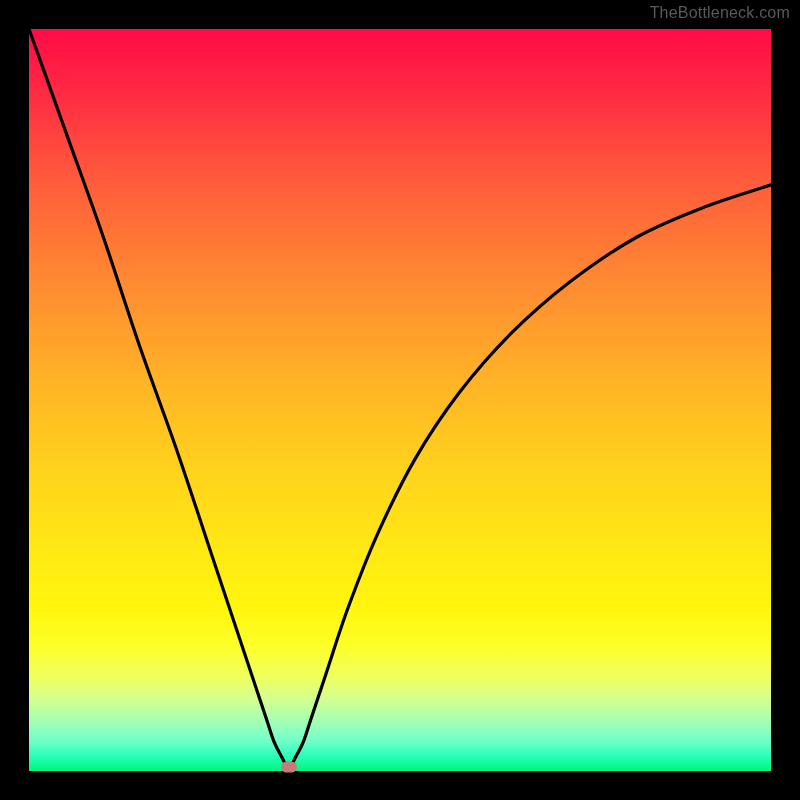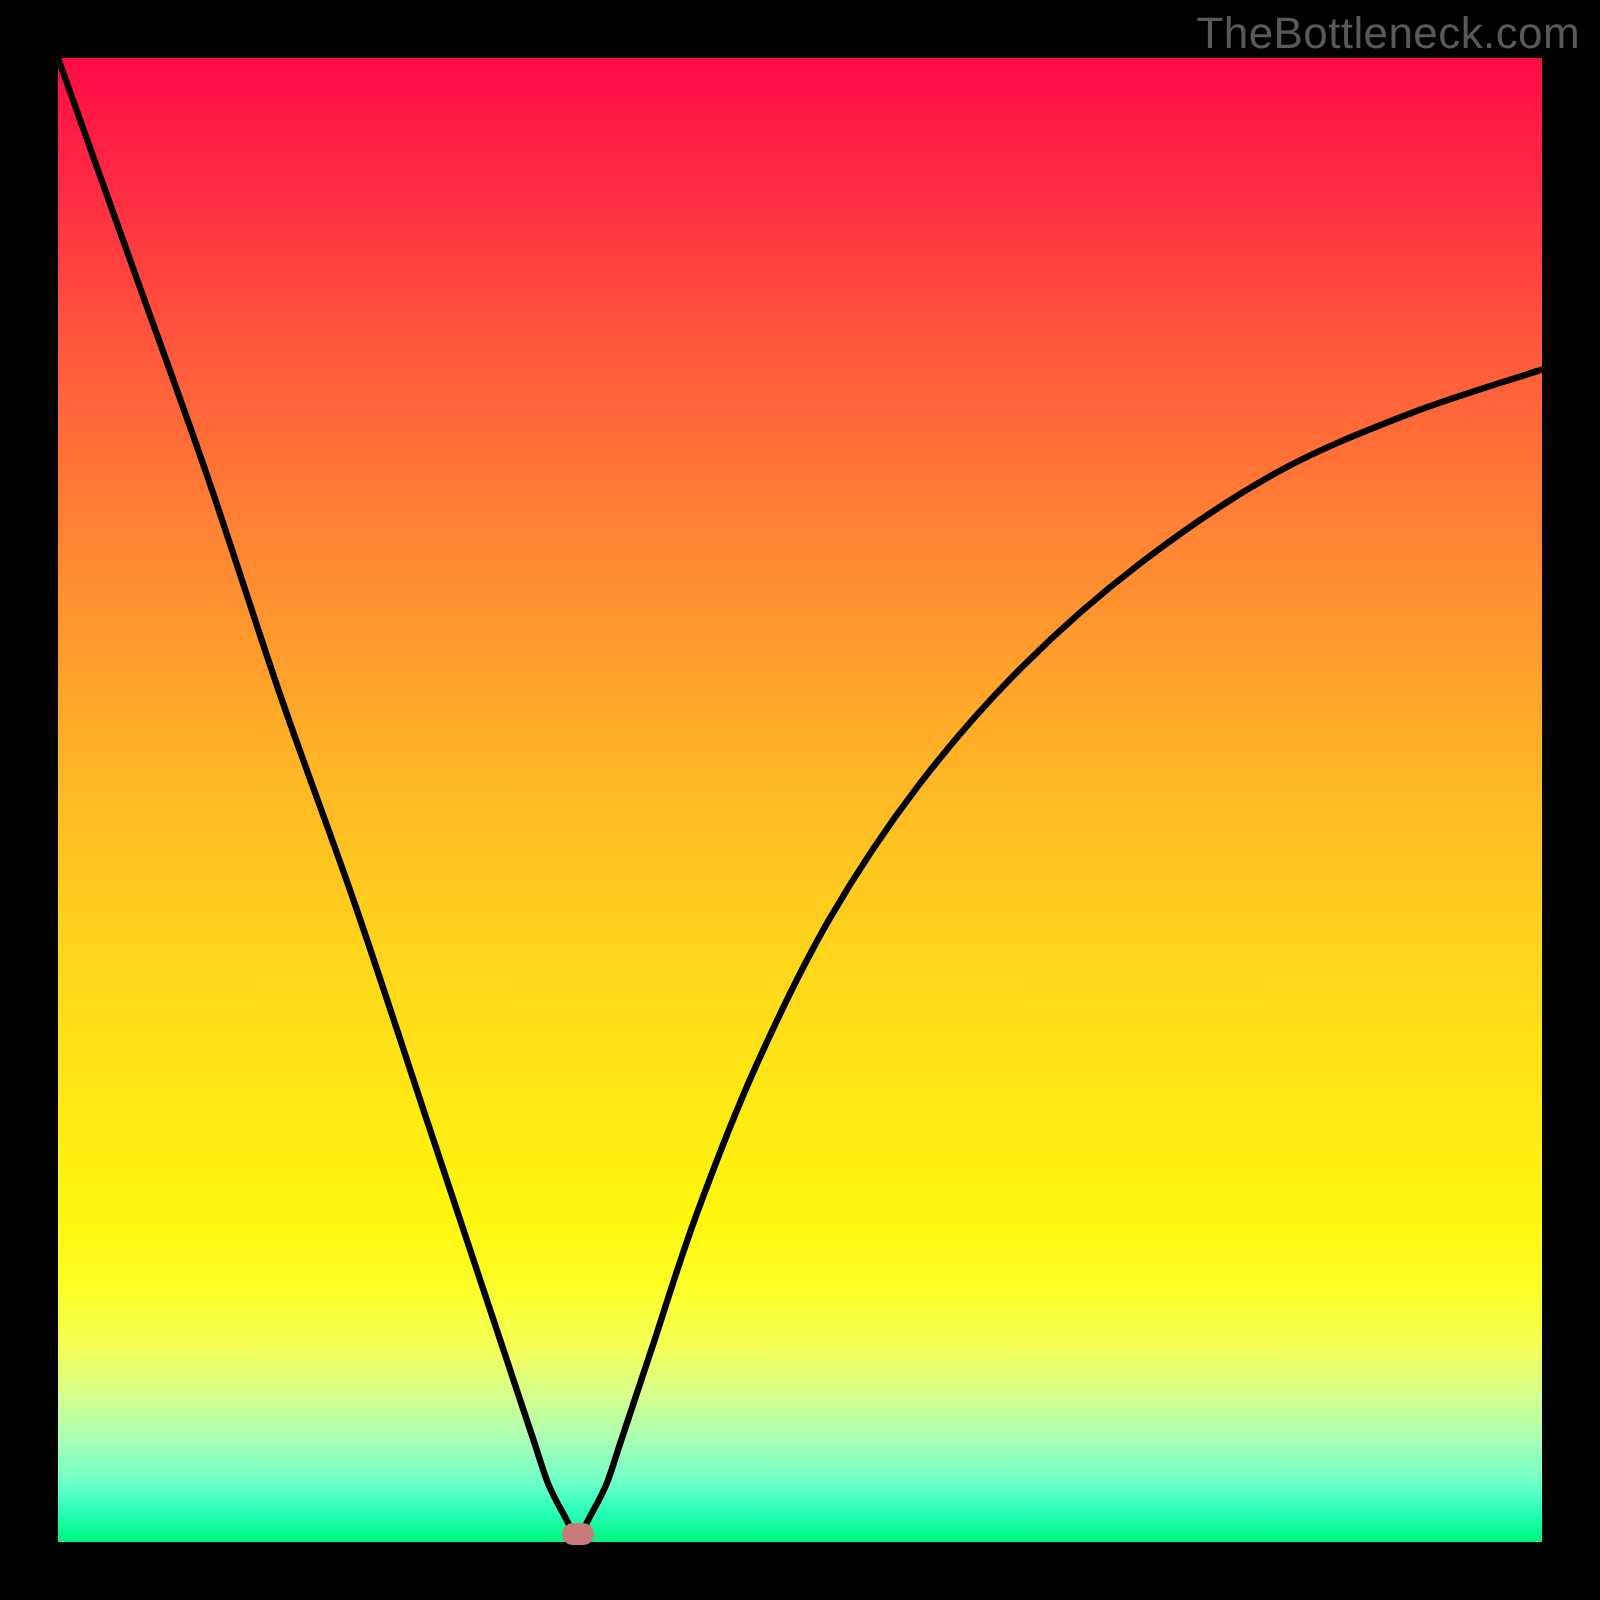--- a/index.html
+++ b/index.html
@@ -15,21 +15,21 @@
     position: relative;
     width: 800px;
     height: 800px;
     background: #000;
   }
   .watermark {
     position: absolute;
     top: 4px;
     right: 10px;
     color: #595959;
-    font-size: 22px;
+    font-size: 16px;
     font-weight: 400;
     letter-spacing: 0.2px;
     user-select: none;
   }
   .plot-area {
     position: absolute;
     left: 29px;
     top: 29px;
     width: 742px;
     height: 742px;

